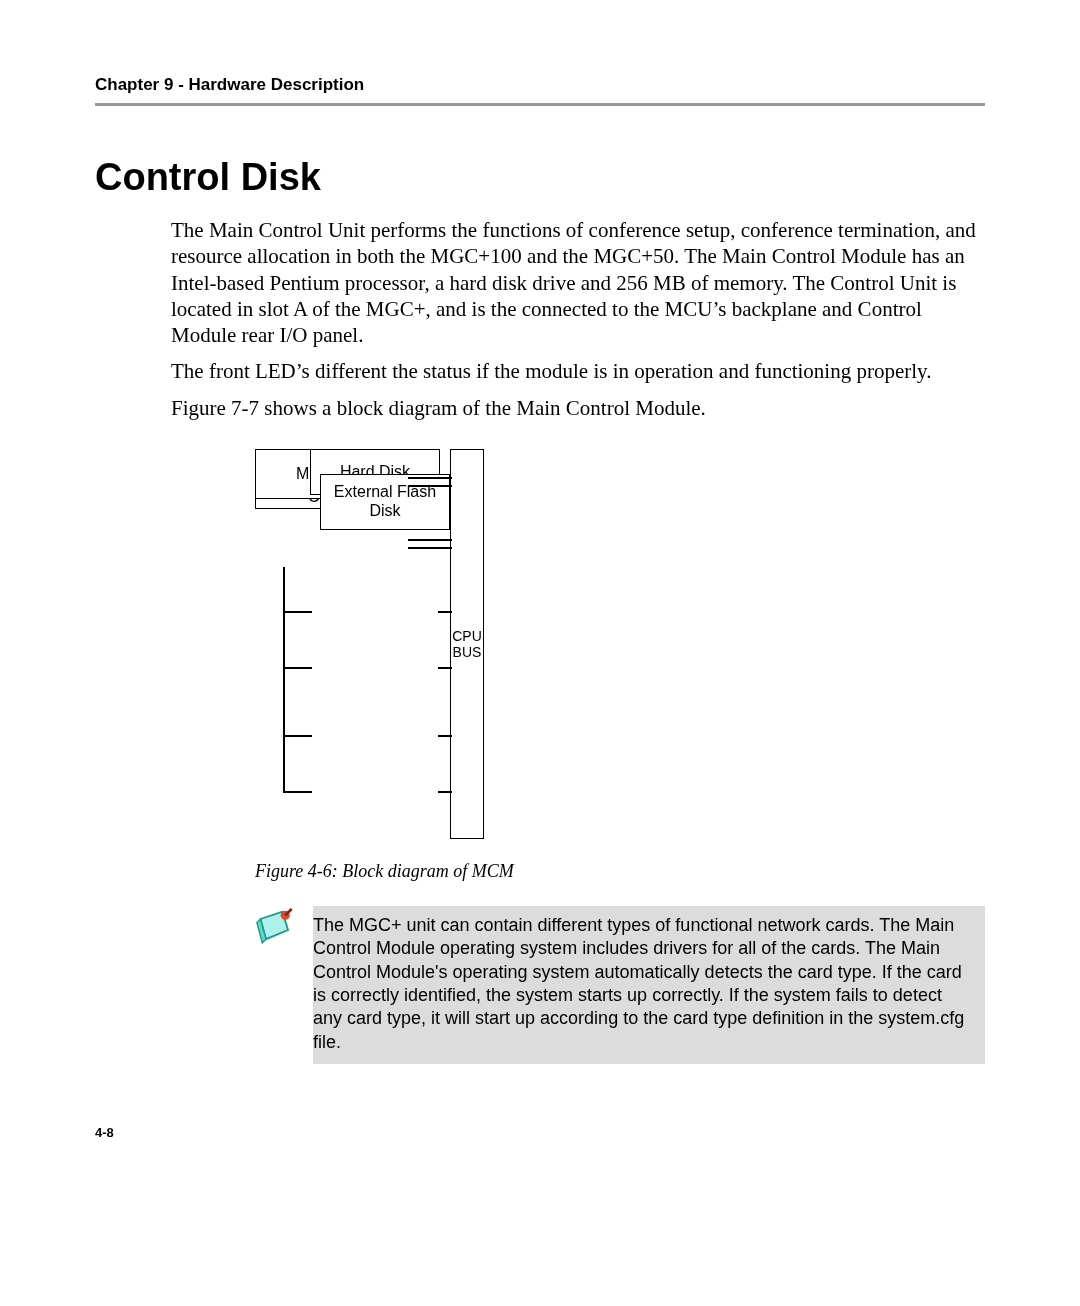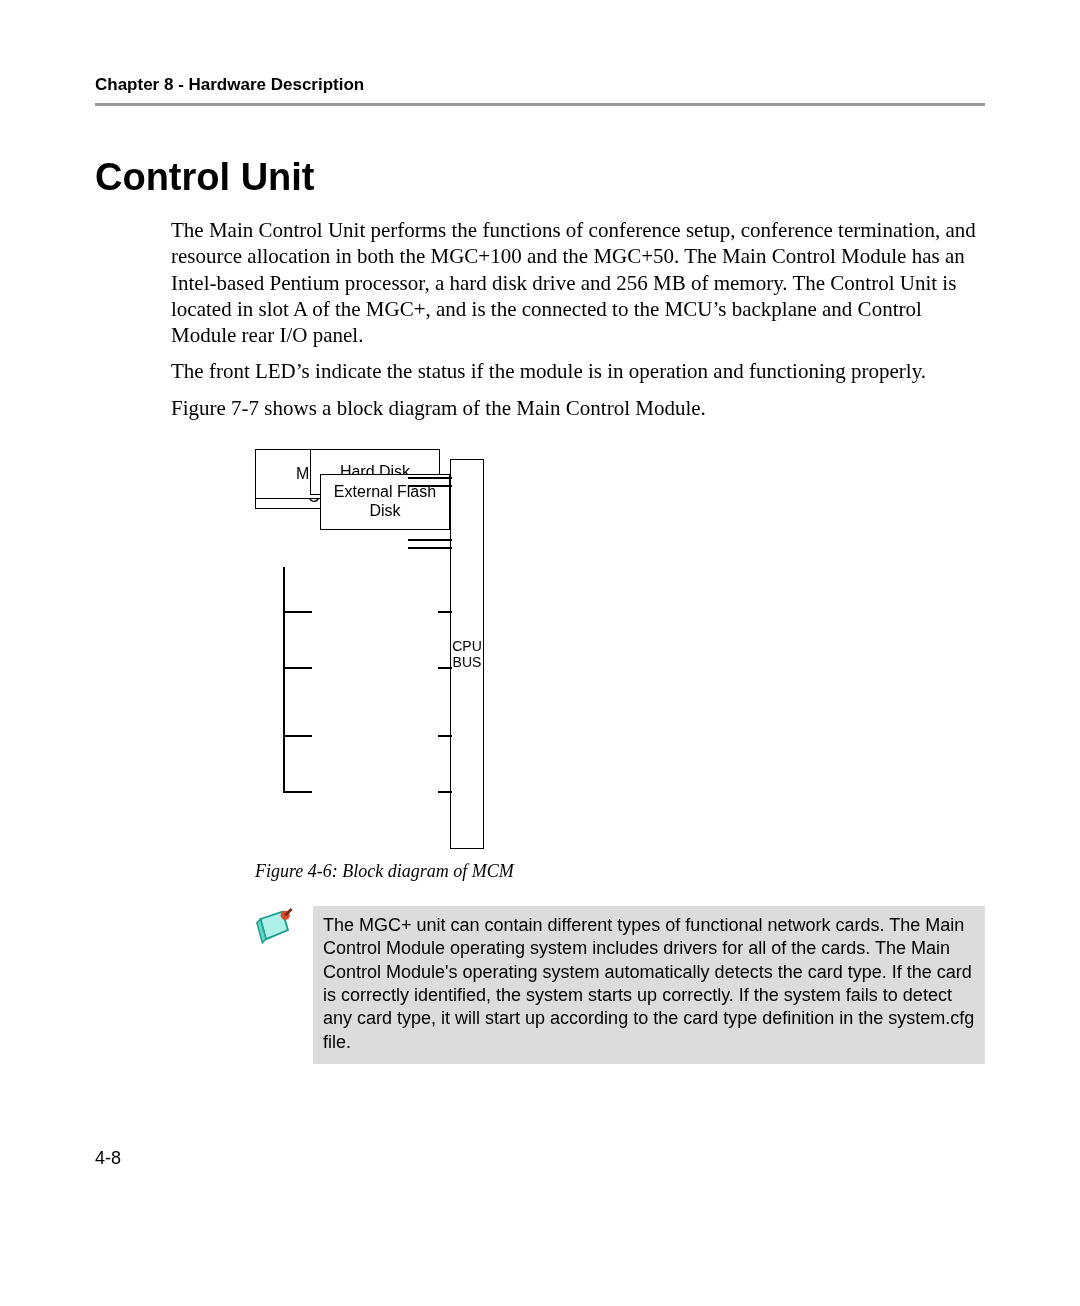--- a/index.html
+++ b/index.html
@@ -68,21 +68,21 @@
     box-sizing: border-box;
     padding: 2px 4px;
   }
   
   .b-comm   { left: 0;   top: 0;   width: 155px; height: 60px; }
   .b-cpu    { left: 0;   top: 70;  width: 155px; height: 50px; }
   .b-serial { left: 55px; top: 140; width: 130px; height: 46px; }
   .b-lan    { left: 55px; top: 196; width: 130px; height: 46px; }
   .b-hd     { left: 55px; top: 264; width: 130px; height: 46px; }
   .b-flash  { left: 65px; top: 320; width: 130px; height: 56px; margin-top: 25px; }
-  .b-bus    { left: 195px; top: 10px;  width: 34px;  height: 390px; font-size: 14px; flex-direction: column;}
+  .b-bus    { left: 195px; top: 0;  width: 34px;  height: 390px; font-size: 14px; flex-direction: column;}
   
   .conn {
     position: absolute;
     background: #000;
   }
   .hline { height: 2px; }
   .vline { width: 2px; }
   
   .c-comm-bus  { left: 153px; top: 28px;  width: 44px; }
   .c-comm-bus2 { left: 153px; top: 36px;  width: 44px; }
@@ -110,42 +110,42 @@
   .note-icon {
     width: 44px;
     flex: 0 0 44px;
     padding-top: 2px;
   }
   .note-text {
     background: #dcdcdc;
     font-family: Arial, Helvetica, sans-serif;
     font-size: 18px;
     line-height: 1.3;
-    padding: 8px 10px 10px 10px;
+    padding: 8px 10px 10px 0;
     flex: 1;
   }
   .page-num {
     font-family: Arial, Helvetica, sans-serif;
-    font-weight: normal;
-    font-size: 18px;
-    margin-top: 84px;
+    font-weight: bold;
+    font-size: 13px;
+    margin-top: 61px;
   }
 </style>
 </head>
 <body>
 
 <div class="page">
-  <div class="chapter-header">Chapter 8 - Hardware Description</div>
+  <div class="chapter-header">Chapter 9 - Hardware Description</div>
   <hr class="hr">
 
-  <h1 class="section-title">Control Unit</h1>
+  <h1 class="section-title">Control Disk</h1>
 
   <div class="body-col">
     <p>The Main Control Unit performs the functions of conference setup, conference termination, and resource allocation in both the MGC+100 and the MGC+50. The Main Control Module has an Intel-based Pentium processor, a hard disk drive and 256 MB of memory. The Control Unit is located in slot A of the MGC+, and is the connected to the MCU’s backplane and Control Module rear I/O panel.</p>
-    <p>The front LED’s indicate the status if the module is in operation and functioning properly.</p>
+    <p>The front LED’s different the status if the module is in operation and functioning properly.</p>
     <p>Figure 7-7 shows a block diagram of the Main Control Module.</p>
   </div>
 
   <div class="figure-wrap">
     <div class="diagram">
       <div class="dbox b-comm">Communications Controller, C8M, CCOM</div>
       <div class="dbox b-cpu">Main CPU</div>
       <div class="dbox b-serial">Serial Interface</div>
       <div class="dbox b-lan">LAN Interface</div>
       <div class="dbox b-hd">Hard Disk</div>

